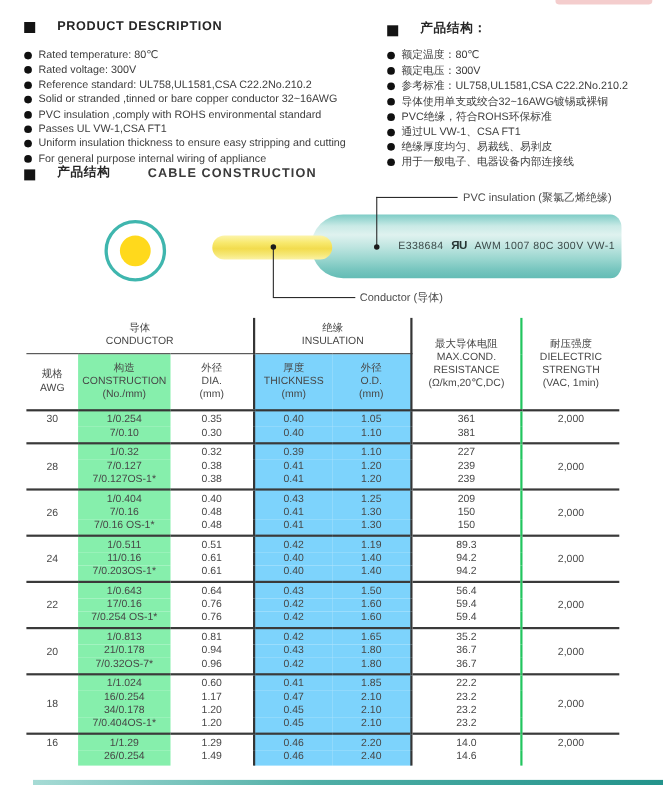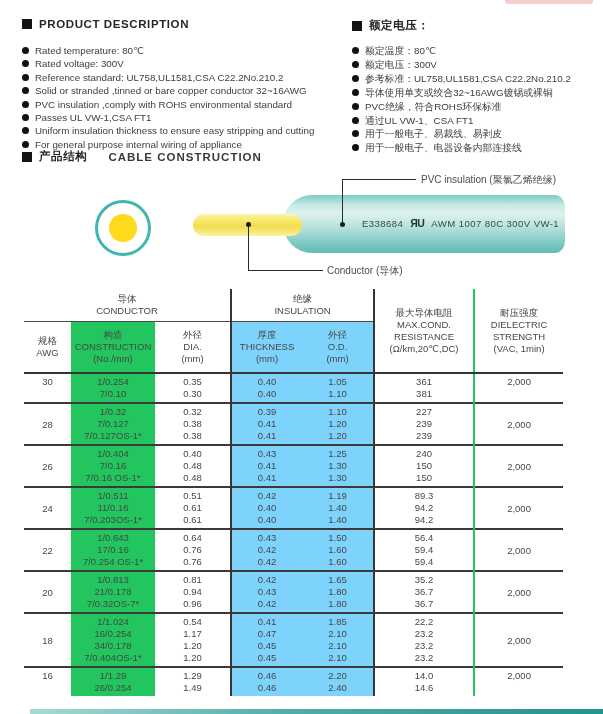--- a/index.html
+++ b/index.html
@@ -1,19 +1,19 @@
 <!DOCTYPE html>
 <html><head>
 <meta charset="utf-8">
 <style>
   html,body{margin:0;padding:0;background:#fff;}
   .page{position:relative;width:603px;height:714px;background:#fff;overflow:hidden;
         font-family:"Liberation Sans","DejaVu Sans",sans-serif;color:#434343;}
   
-  .sec-title{position:absolute;display:flex;align-items:center;gap:7px;
+  .sec-title{position:absolute;display:flex;align-items:flex-end;gap:20px;
              font-size:11.5px;font-weight:bold;color:#262626;letter-spacing:.6px;}
   .sq{width:10px;height:10px;background:#141414;flex:none;}
   .sub-en{font-weight:bold;color:#3a3a3a;letter-spacing:1px;margin-left:14px;}
   
   ul.desc{list-style:none;margin:0;padding:0;position:absolute;}
   ul.desc li{display:flex;gap:6px;font-size:9.8px;line-height:13.4px;color:#3d3d3d;white-space:nowrap;}
   .blt{width:7px;height:7px;border-radius:50%;background:#101010;flex:none;margin-top:3px;}
   #en-list{left:22px;top:44px;width:330px;}
   #cn-list{left:352px;top:44px;width:250px;}
   #cn-list li{line-height:13.9px;}
@@ -39,21 +39,21 @@
   
   .spec-wrap{position:absolute;left:24px;top:289px;}
   table{border-collapse:collapse;width:539px;table-layout:fixed;font-size:9.5px;color:#474747;}
   th{font-weight:normal;line-height:12px;}
   td{text-align:center;line-height:12px;vertical-align:middle;padding:0;}
   .ghead th{height:30px;vertical-align:middle;}
   .shead th{height:48px;vertical-align:middle;border-bottom:2px solid #353535;}
   .bb{border-bottom:1px solid #4a4a4a;}
   .vl{border-left:2px solid #353535;}
   .vl1{border-left:2px solid #22c55e;}
-  .ybg{background:#22c55e;}
+  .ybg{background:#86efac;}
   .bbg{background:#7dd3fc;}
   tr.gfirst td{border-top:2px solid #3a3a3a;padding-top:2px;}
   tr.glast td{padding-bottom:2px;}
   td.topv{vertical-align:top;padding-top:3px;}
   
   .footer-bar{position:absolute;left:30px;right:0;top:709px;height:6px;
               background:linear-gradient(90deg,#A6DBD5 0%,#4FAEA6 45%,#23938B 100%);}
 </style>
 </head>
 <body>
@@ -96,21 +96,21 @@
         <span>Uniform insulation thickness to ensure easy stripping and cutting</span>
       </li>
       <li>
         <span class="blt"></span>
         <span>For general purpose internal wiring of appliance</span>
       </li>
     </ul>
 
   <div class="sec-title" style="left:352px;top:18px;">
     <span class="sq"></span>
-    <span>额定电压：</span>
+    <span>产品结构：</span>
   </div>
   <ul class="desc" id="cn-list">
       <li>
         <span class="blt"></span>
         <span>额定温度：80℃</span>
       </li>
       <li>
         <span class="blt"></span>
         <span>额定电压：300V</span>
       </li>
@@ -125,21 +125,21 @@
       <li>
         <span class="blt"></span>
         <span>PVC绝缘，符合ROHS环保标准</span>
       </li>
       <li>
         <span class="blt"></span>
         <span>通过UL VW-1、CSA FT1</span>
       </li>
       <li>
         <span class="blt"></span>
-        <span>用于一般电子、易裁线、易剥皮</span>
+        <span>绝缘厚度均匀、易裁线、易剥皮</span>
       </li>
       <li>
         <span class="blt"></span>
         <span>用于一般电子、电器设备内部连接线</span>
       </li>
     </ul>
 
   <div class="sec-title" style="left:22px;top:149px;">
     <span class="sq"></span>
     <span>产品结构</span>
@@ -233,21 +233,21 @@
             <td class="bbg vl">0.41</td>
             <td class="bbg">1.20</td>
             <td class="vl">239</td>
           </tr>
           <tr class="gfirst">
             <td rowspan="3" class="awg">26</td>
             <td class="ybg">1/0.404</td>
             <td>0.40</td>
             <td class="bbg vl">0.43</td>
             <td class="bbg">1.25</td>
-            <td class="vl">240</td>
+            <td class="vl">209</td>
             <td rowspan="3" class="vl1">2,000</td>
           </tr>
           <tr>
             <td class="ybg">7/0.16</td>
             <td>0.48</td>
             <td class="bbg vl">0.41</td>
             <td class="bbg">1.30</td>
             <td class="vl">150</td>
           </tr>
           <tr class="glast">
@@ -322,21 +322,21 @@
           <tr class="glast">
             <td class="ybg">7/0.32OS-7*</td>
             <td>0.96</td>
             <td class="bbg vl">0.42</td>
             <td class="bbg">1.80</td>
             <td class="vl">36.7</td>
           </tr>
           <tr class="gfirst">
             <td rowspan="4" class="awg">18</td>
             <td class="ybg">1/1.024</td>
-            <td>0.54</td>
+            <td>0.60</td>
             <td class="bbg vl">0.41</td>
             <td class="bbg">1.85</td>
             <td class="vl">22.2</td>
             <td rowspan="4" class="vl1">2,000</td>
           </tr>
           <tr>
             <td class="ybg">16/0.254</td>
             <td>1.17</td>
             <td class="bbg vl">0.47</td>
             <td class="bbg">2.10</td>

